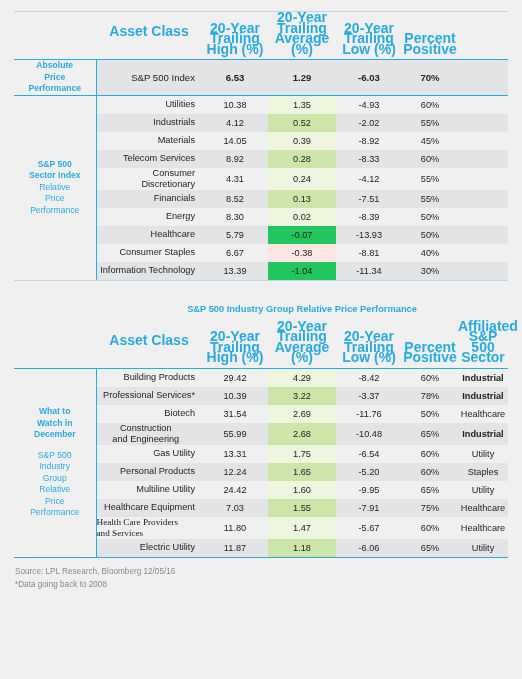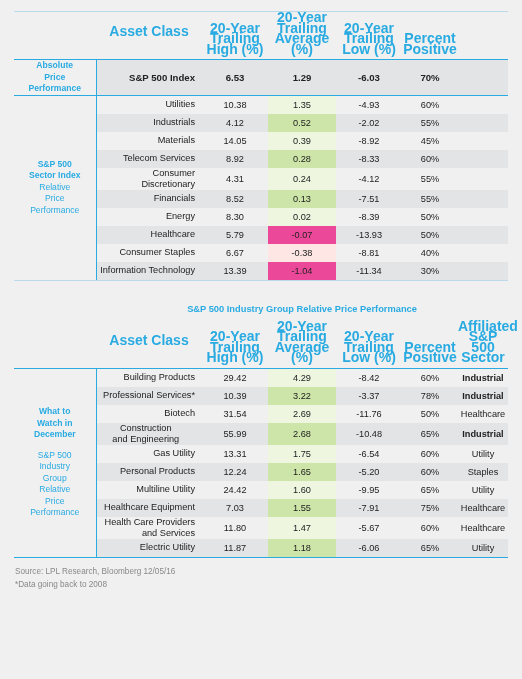--- a/index.html
+++ b/index.html
@@ -58,28 +58,28 @@
     font-size: 9.2px; color: #222; text-align: center;
   }
   .sect {
     font-size: 9.2px; color: #222; text-align: center;
   }
 
   .shade { background: #e3e4e6; }
 
   
   .idxrow td { height: 34px; background: #e3e4e6; }
-  .idxrow .name { font-size: 9.6px; font-weight: bold; }
+  .idxrow .name { font-size: 9.6px; font-weight: normal; }
   .idxrow .num  { font-size: 9.6px; font-weight: bold; }
   .idxrow .leftcol { background: #f0f0f0; }
 
   
   .g1 { background: #cde5a8; }  
   .g2 { background: #eef6e0; }  
-  .p1 { background: #ec4899; }  
+  .p1 { background: #22c55e; }  
   .p2 { background: #fde6e3; }
   .spacer14 { height: 14px; }
 
   .footer {
     font-size: 8.2px; color: #888; line-height: 13px;
     padding-top: 7px; padding-left: 1px;
   }
 </style>
 </head>
 <body>
@@ -394,21 +394,21 @@
         </tr>
         <tr>
           <td class="name shade r">Healthcare Equipment</td>
           <td class="num shade r">7.03</td>
           <td class="num g1 r">1.55</td>
           <td class="num shade r">-7.91</td>
           <td class="num shade r">75%</td>
           <td class="sect shade r">Healthcare</td>
         </tr>
         <tr>
-          <td class="name tall" style="text-align: right;">
+          <td class="name tall" style="text-align: left; font-family: Liberation Serif, serif;">
             <div>Health Care Providers</div>
             <div>and Services</div>
           </td>
           <td class="num tall">11.80</td>
           <td class="num g2 tall">1.47</td>
           <td class="num tall">-5.67</td>
           <td class="num tall">60%</td>
           <td class="sect tall">Healthcare</td>
         </tr>
         <tr>

